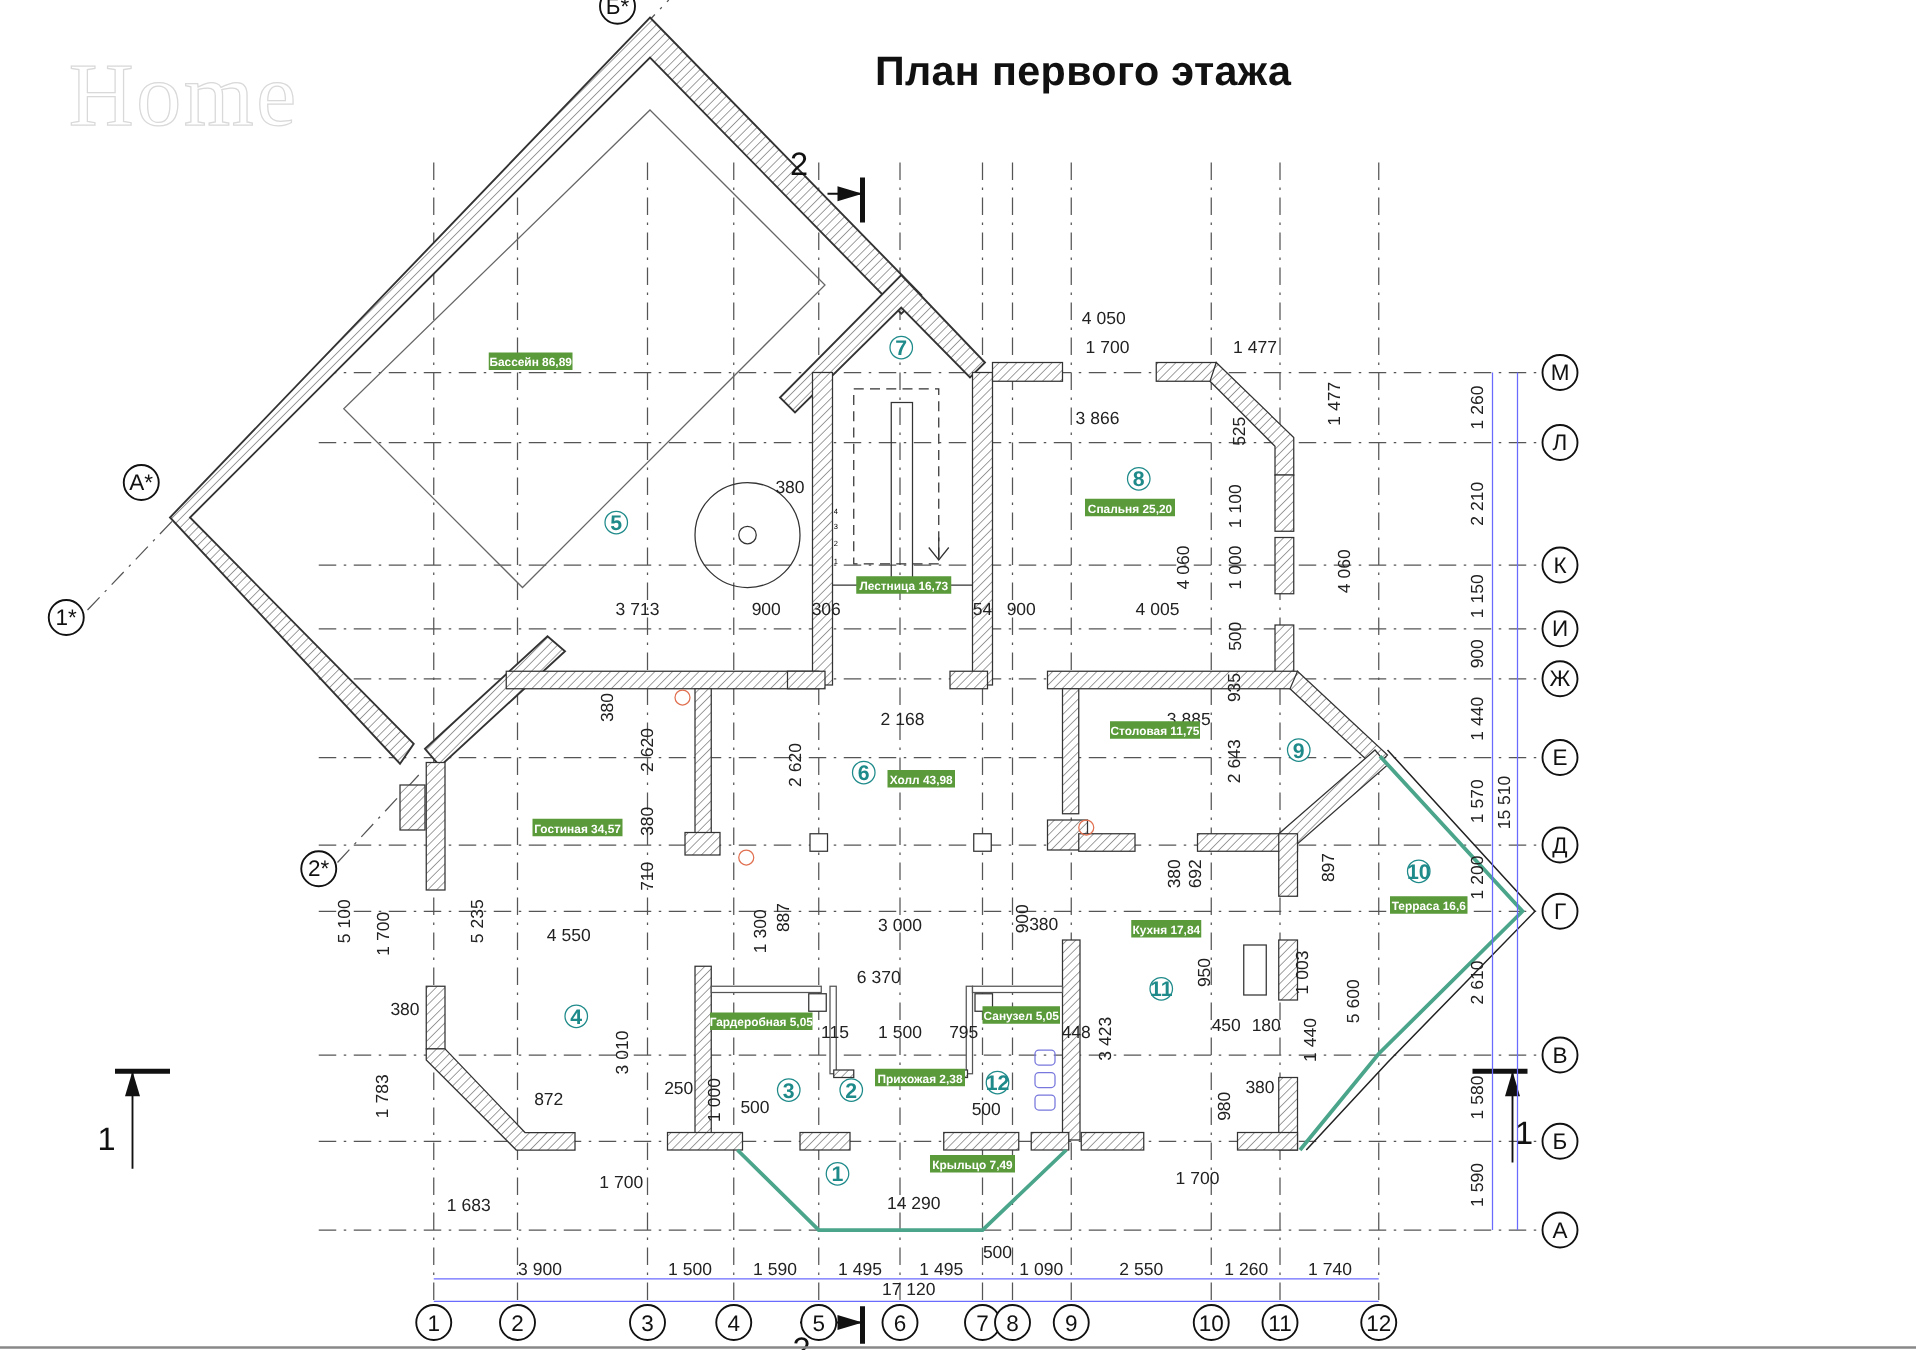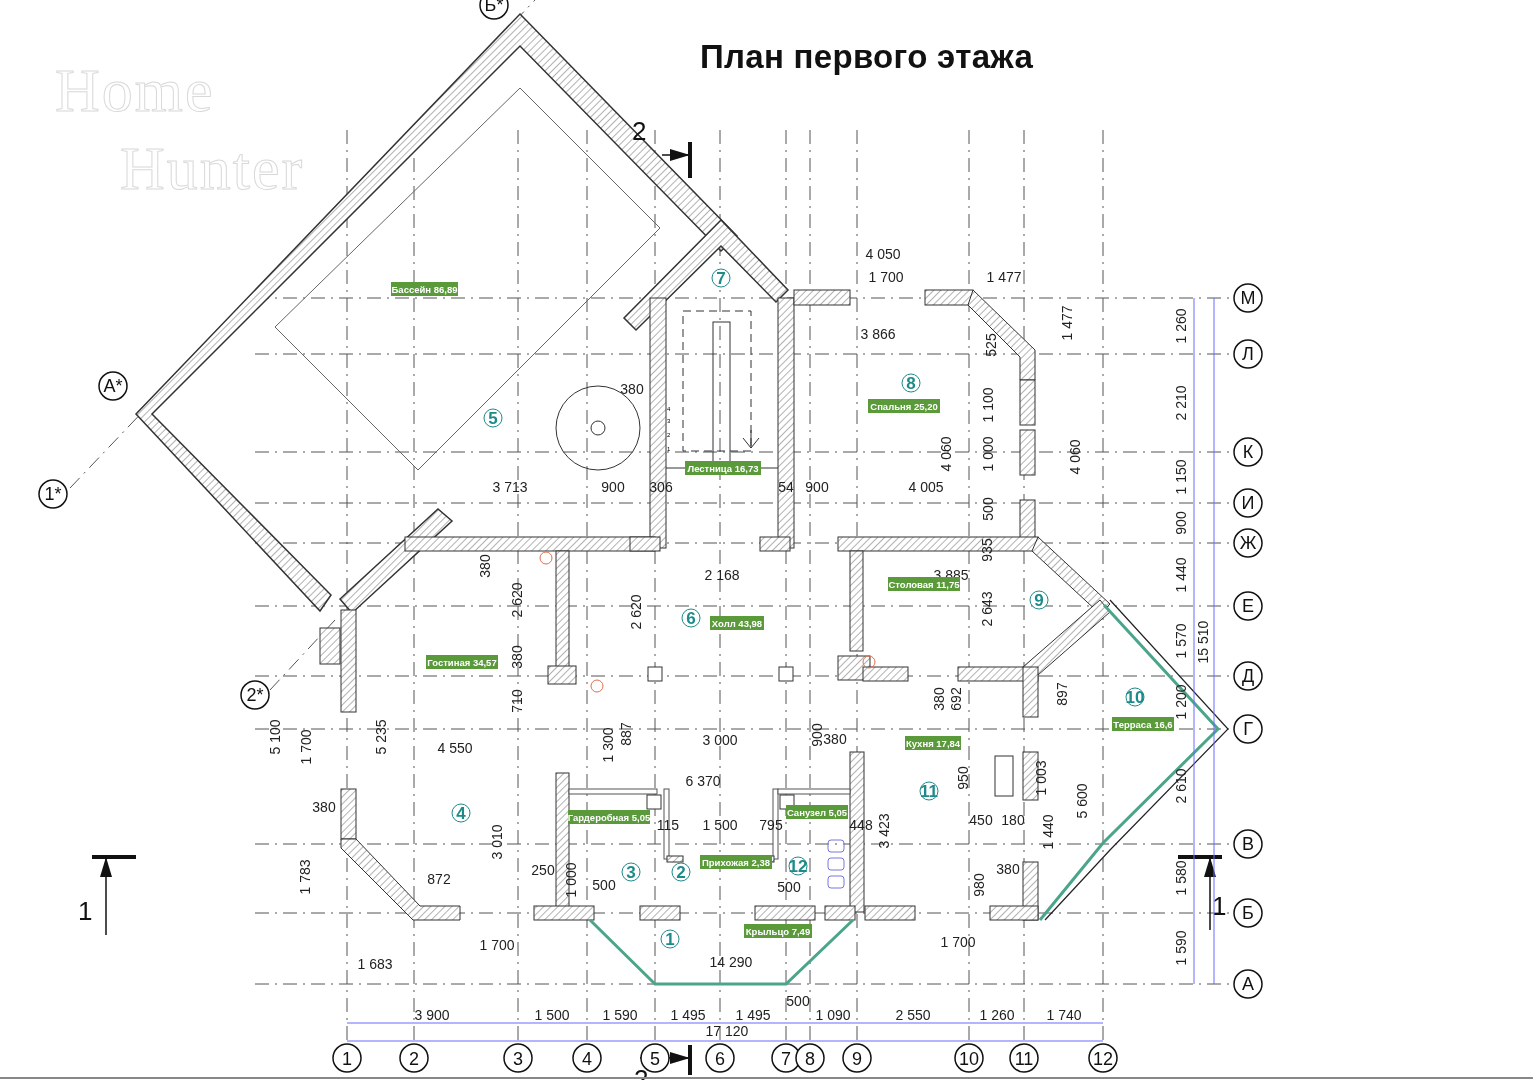--- a/index.html
+++ b/index.html
@@ -1,33 +1,32 @@
 <!DOCTYPE html>
 <html><head>
 <meta charset="utf-8">
 <style>
   html,body{margin:0;padding:0;background:#ffffff;}
   body{width:1533px;height:1080px;position:relative;overflow:hidden;font-family:"Liberation Sans",sans-serif;}
   #plan{position:absolute;left:0;top:0;width:1533px;height:1080px;}
   .title{position:absolute;left:0;top:38px;width:1733px;text-align:center;font-size:33px;font-weight:bold;color:#111;letter-spacing:0.3px;}
-  .wm{position:absolute;left:55px;top:51px;color:transparent;-webkit-text-stroke:1px #d9d9d9;font-family:"Liberation Serif",serif;font-size:62px;line-height:78px;letter-spacing:2px;}
+  .wm{position:absolute;left:55px;top:37px;color:transparent;-webkit-text-stroke:1px #d9d9d9;font-family:"Liberation Serif",serif;font-size:72px;line-height:78px;letter-spacing:2px;text-align:right;}
   .wm span{display:block;}
   .wm .l2{padding-left:65px;}
   svg text{font-family:"Liberation Sans",sans-serif;}
   .dim{font-size:14px;fill:#222;}
   .axt{font-size:18px;fill:#111;}
   .roomno{font-size:17px;fill:#1f8a8a;font-weight:bold;}
   .lbl{font-size:9.5px;fill:#ffffff;font-weight:bold;}
 </style>
 </head>
 <body>
 
 <div class="wm">
   <span>Home</span>
-  <span class="l2">Hunter</span>
 </div>
 
 <div class="title">План первого этажа</div>
 
 <svg id="plan" viewBox="0 0 1533 1080" xmlns="http://www.w3.org/2000/svg">
   <defs>
     <pattern id="hatch" width="5" height="5" patternUnits="userSpaceOnUse" patternTransform="rotate(45)">
       <rect width="5" height="5" fill="#ffffff"></rect>
       <line x1="0" y1="0" x2="0" y2="5" stroke="#666" stroke-width="1"></line>
     </pattern>

